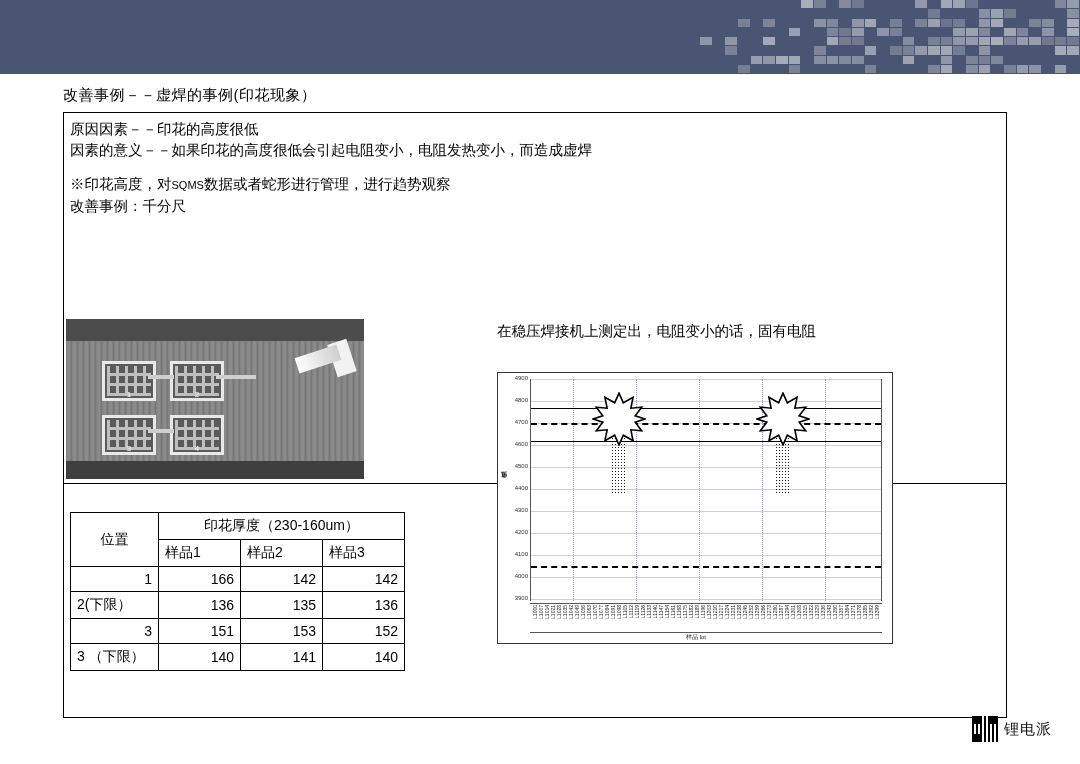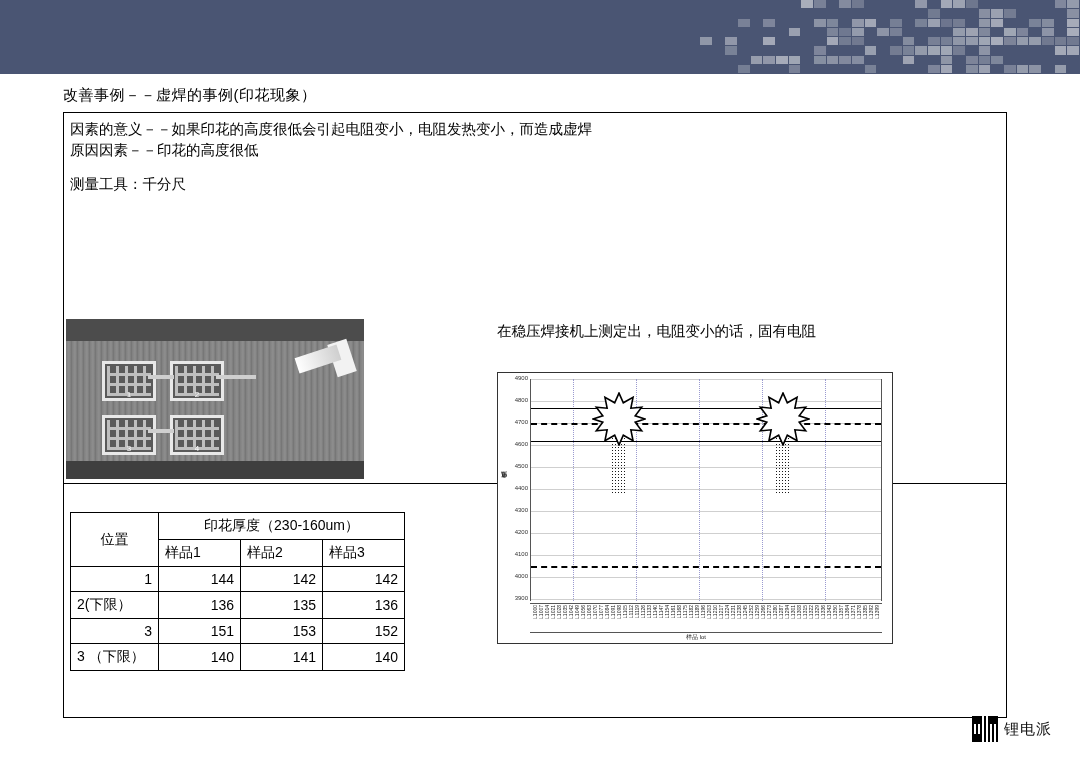--- a/index.html
+++ b/index.html
@@ -416,24 +416,27 @@
       </div>
   </div>
   <div class="header-white-strip"></div>
 
   <div class="title-line">改善事例－－虚焊的事例(印花现象）</div>
 
   <div class="outer-box"></div>
   <div class="inner-box"></div>
 
   <div class="cause-block">
+    <div>原因因素－－印花的高度很低</div>
     <div>因素的意义－－如果印花的高度很低会引起电阻变小，电阻发热变小，而造成虚焊</div>
-    <div>原因因素－－印花的高度很低</div>
     <div class="sp"></div>
-    <div>测量工具：千分尺</div>
+    <div>
+      <span>※印花高度，对</span><span class="tiny">SQMS</span><span>数据或者蛇形进行管理，进行趋势观察</span>
+    </div>
+    <div>改善事例：千分尺</div>
   </div>
 
   <div class="right-caption-2">在稳压焊接机上测定出，电阻变小的话，固有电阻</div>
 
   <div class="photo">
     <div class="bg-strip"></div>
     <div class="dark-band"></div>
     <div class="dark-band2"></div>
 
     <div class="pad" style="left:36px; top:42px; width:48px; height:34px;">
@@ -467,21 +470,21 @@
       <td class="pos-col" rowspan="2">位置</td>
       <td class="hdr-span" colspan="3">印花厚度（230-160um）</td>
     </tr>
     <tr>
       <td class="val-col sub-hdr">样品1</td>
       <td class="val-col sub-hdr">样品2</td>
       <td class="val-col sub-hdr">样品3</td>
     </tr>
     <tr>
       <td class="pos-col rowlabel-right">1</td>
-      <td class="val-col">144</td>
+      <td class="val-col">166</td>
       <td class="val-col">142</td>
       <td class="val-col">142</td>
     </tr>
     <tr>
       <td class="pos-col rowlabel-left">2(下限）</td>
       <td class="val-col">136</td>
       <td class="val-col">135</td>
       <td class="val-col">136</td>
     </tr>
     <tr>

